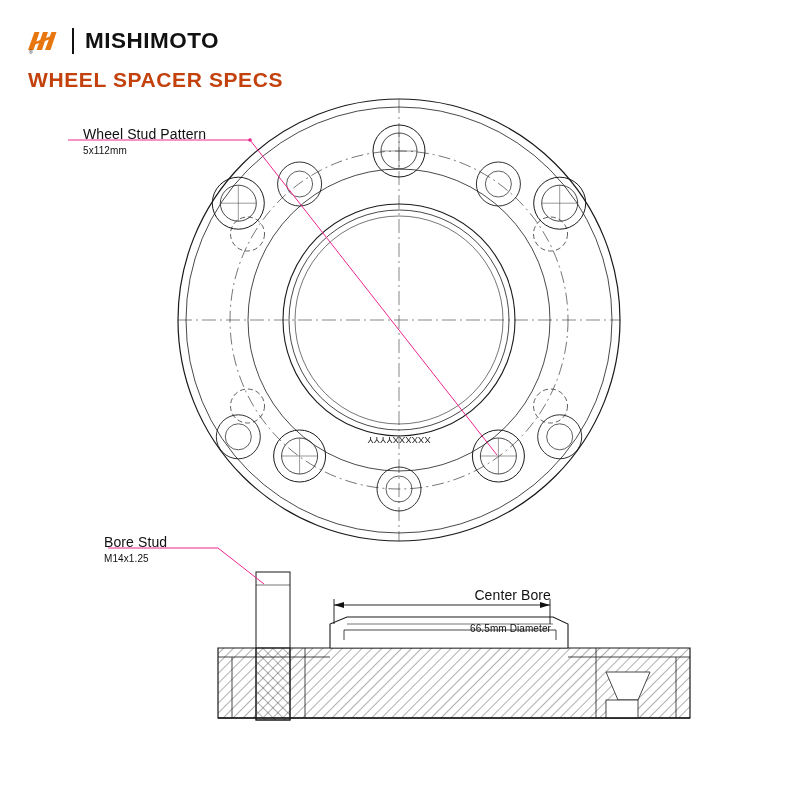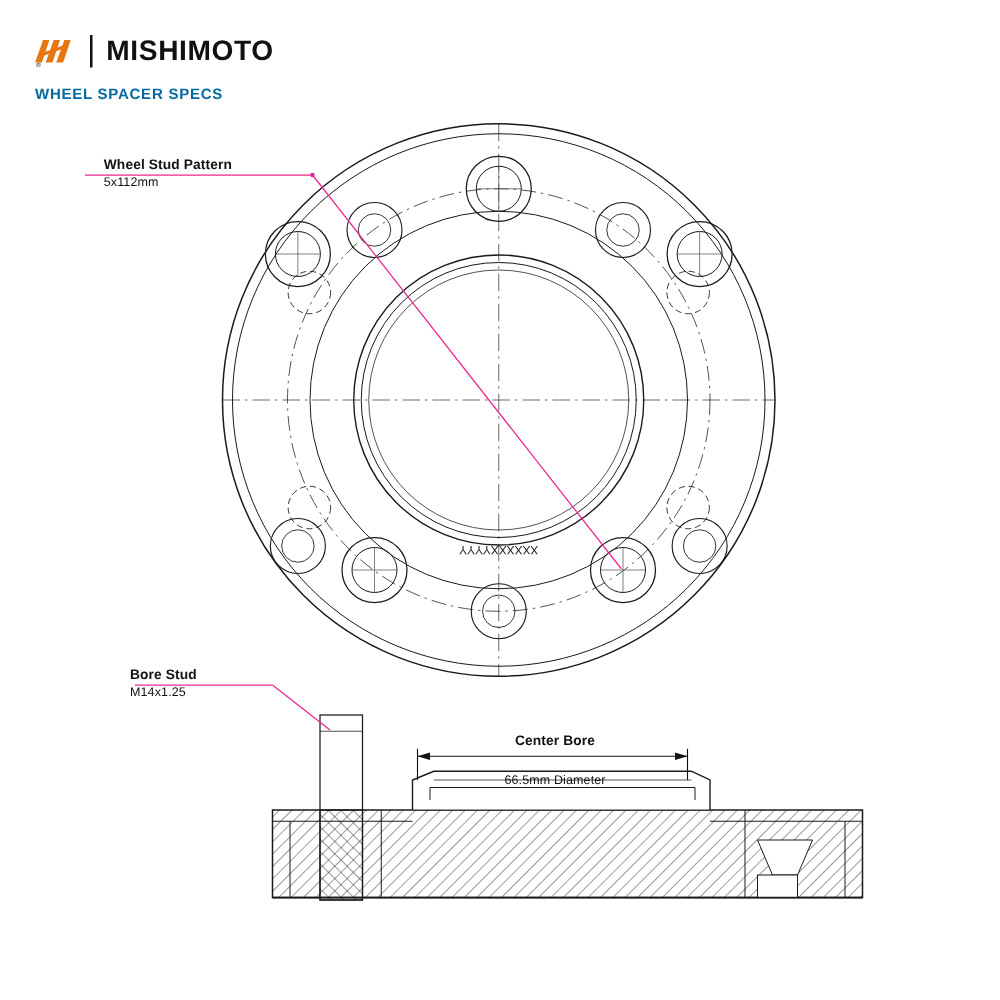--- a/index.html
+++ b/index.html
@@ -47,49 +47,49 @@
     font-weight: bold;
     letter-spacing: 0.5px;
     color: #111;
     font-family: "Liberation Sans", sans-serif;
     line-height: 26px;
   }
   .subtitle {
     position: absolute;
     left: 28px;
     top: 68px;
-    font-size: 12px;
+    font-size: 21px;
     font-weight: bold;
     letter-spacing: 0.6px;
-    color: #0369a1;
+    color: #c2410c;
   }
   
   .ann {
     position: absolute;
     font-size: 10.5px;
     color: #111;
   }
   .ann .ann-title {
-    font-weight: bold;
-    font-size: 11px;
+    font-weight: normal;
+    font-size: 14px;
     white-space: nowrap;
     letter-spacing: 0.1px;
   }
   .ann .ann-value {
     font-weight: normal;
     font-size: 10px;
     white-space: nowrap;
     margin-top: 3px;
     letter-spacing: 0.1px;
   }
   #ann-stud-pattern { left: 83px; top: 126px; }
   #ann-stud-pattern .ann-value { }
   #ann-wheel-stud { left: 104px; top: 534px; }
   #ann-wheel-stud .ann-value { }
-  #ann-center-bore { left: 337px; top: 587px; width: 214px; text-align: center; }
+  #ann-center-bore { left: 337px; top: 587px; width: 214px; text-align: right; }
   #ann-center-bore .ann-value { margin-top: 20px; }
 
   svg.layer {
     position: absolute;
     left: 0; top: 0;
     width: 800px;
     height: 800px;
     pointer-events: none;
   }
 </style>

